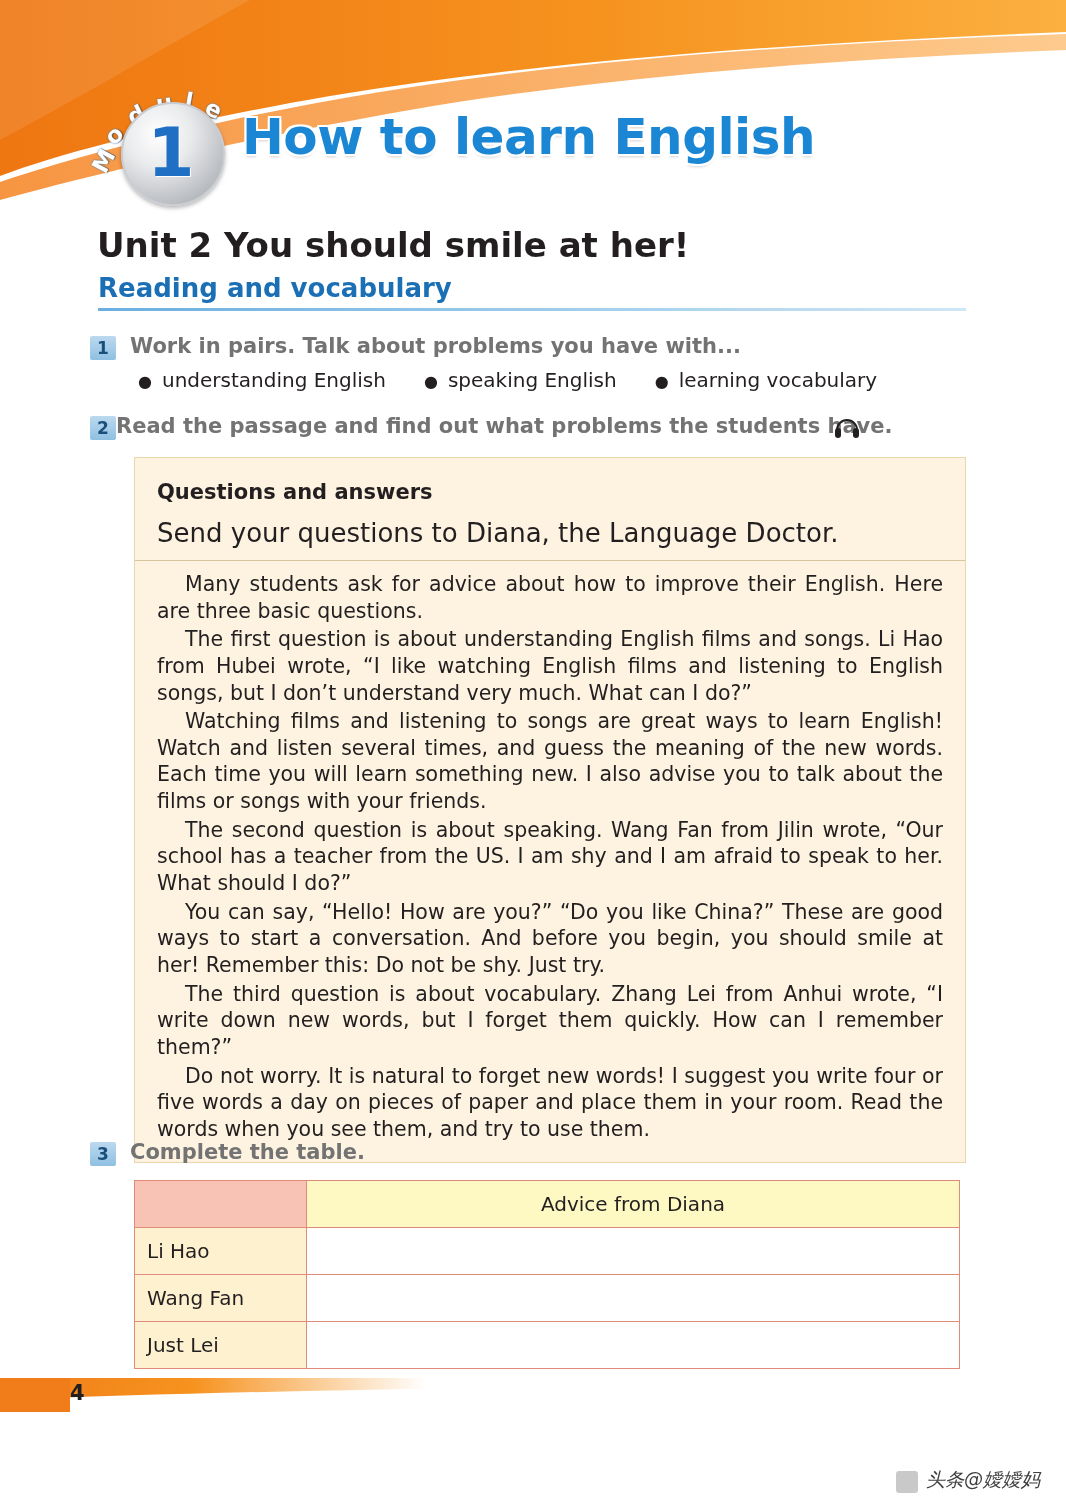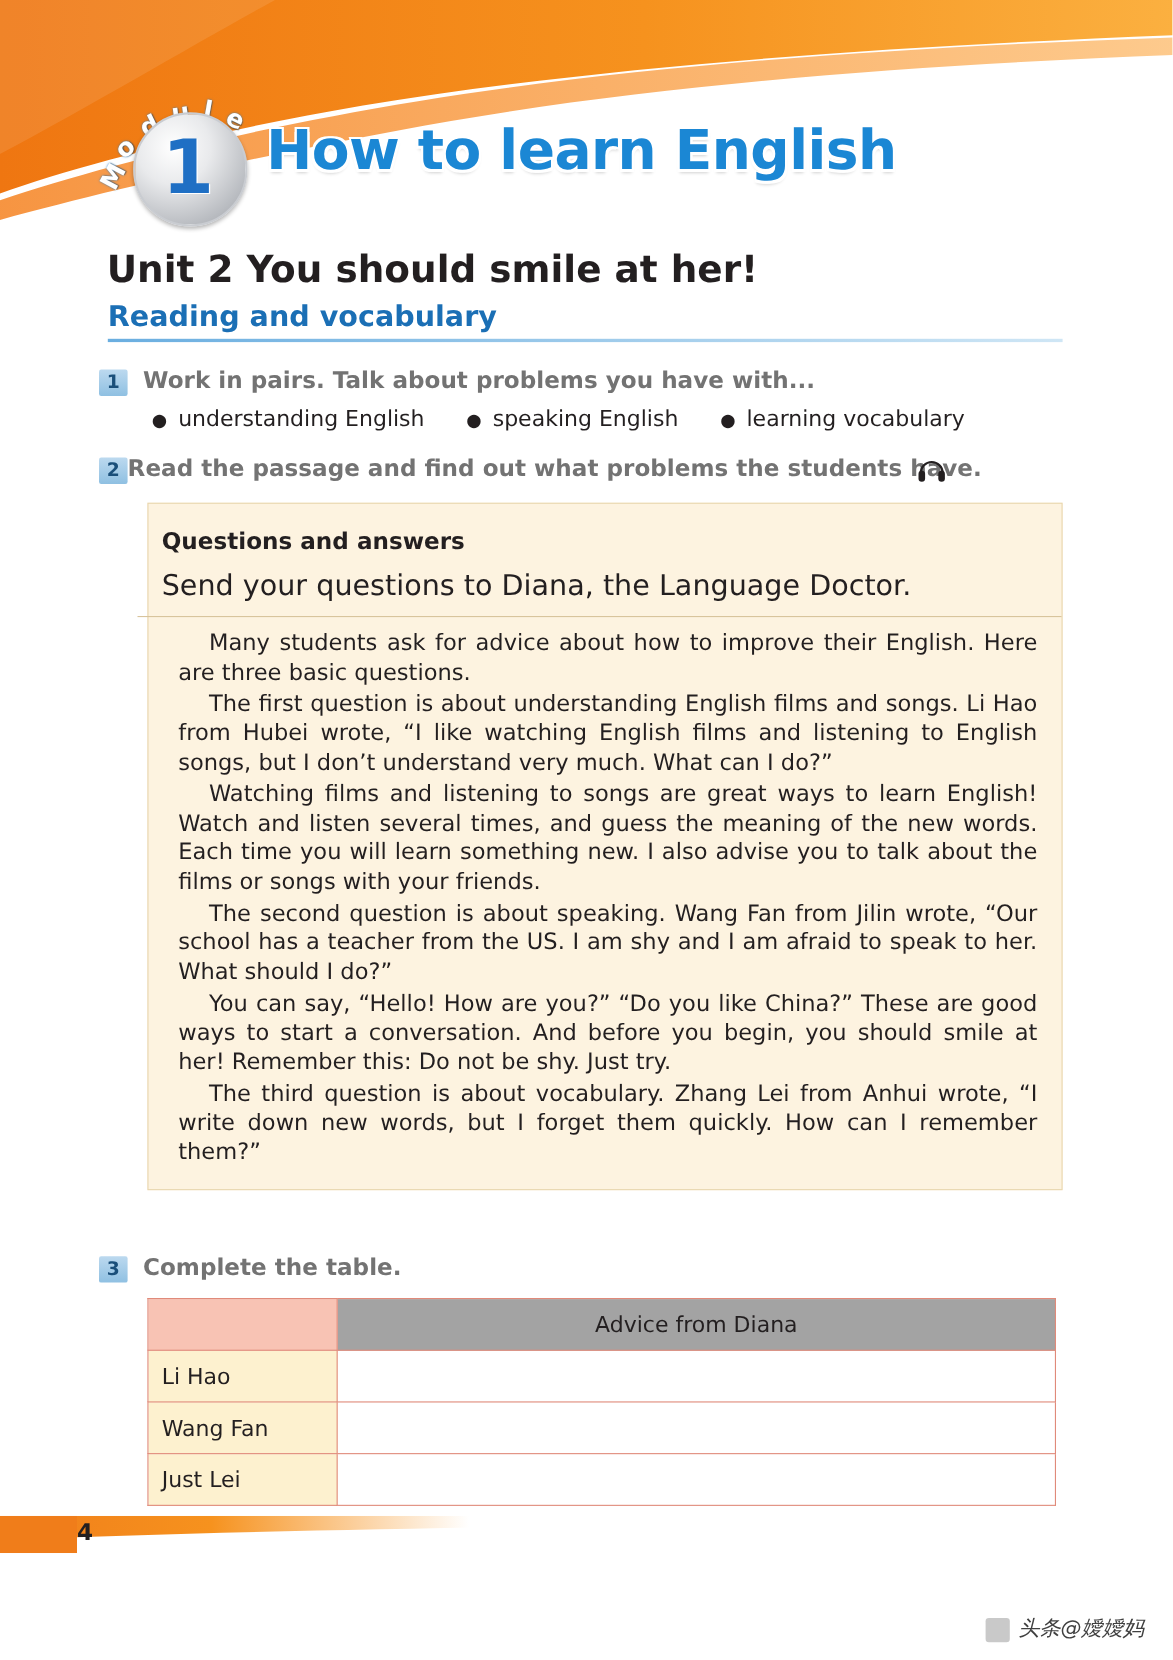--- a/index.html
+++ b/index.html
@@ -174,21 +174,21 @@
 
   
   .passage {
     position: absolute;
     left: 134px;
     top: 457px;
     width: 832px;
     background: #fdf3e0;
     border: 1px solid #e8d6ae;
     box-sizing: border-box;
-    padding: 22px 22px 18px 12px;
+    padding: 22px 22px 18px 22px;
   }
   .passage-head {
     font-family: "DejaVu Sans", sans-serif;
     font-size: 21px;
     font-weight: bold;
     color: #231f20;
     margin: 0 0 14px 0;
   }
   .passage-sub {
     font-family: "DejaVu Sans", sans-serif;
@@ -198,21 +198,21 @@
   }
   .passage-divider {
     border-top: 1px solid #d8c49c;
     margin: 0 -22px 10px -22px;
   }
   .passage p.body {
     font-family: "DejaVu Sans", sans-serif;
     font-size: 20.5px;
     line-height: 1.30;
     color: #231f20;
-    margin: 0 0 2px 15px;
+    margin: 0 0 2px 0;
     text-indent: 28px;
     text-align: justify;
   }
 
   
   .tbl {
     position: absolute;
     left: 134px;
     top: 1180px;
     width: 826px;
@@ -220,21 +220,21 @@
     font-family: "DejaVu Sans", sans-serif;
   }
   .tbl td, .tbl th {
     border: 1px solid #e08a7a;
     height: 44px;
     font-size: 20px;
     font-weight: normal;
     color: #231f20;
   }
   .tbl th.head {
-    background: #a3a3a3;
+    background: #fef9c3;
     text-align: center;
   }
   .tbl td.corner {
     background: #f8c3b4;
     width: 158px;
   }
   .tbl td.name {
     background: #fdf1cf;
     width: 158px;
     padding-left: 12px;
@@ -354,20 +354,21 @@
 <div class="passage">
   <div class="passage-head">Questions and answers</div>
   <div class="passage-sub">Send your questions to Diana, the Language Doctor.</div>
   <div class="passage-divider"></div>
   <p class="body">Many students ask for advice about how to improve their English. Here are three basic questions.</p>
   <p class="body">The first question is about understanding English films and songs. Li Hao from Hubei wrote, “I like watching English films and listening to English songs, but I don’t understand very much. What can I do?”</p>
   <p class="body">Watching films and listening to songs are great ways to learn English! Watch and listen several times, and guess the meaning of the new words. Each time you will learn something new. I also advise you to talk about the films or songs with your friends.</p>
   <p class="body">The second question is about speaking. Wang Fan from Jilin wrote, “Our school has a teacher from the US. I am shy and I am afraid to speak to her. What should I do?”</p>
   <p class="body">You can say, “Hello! How are you?” “Do you like China?” These are good ways to start a conversation. And before you begin, you should smile at her! Remember this: Do not be shy. Just try.</p>
   <p class="body">The third question is about vocabulary. Zhang Lei from Anhui wrote, “I write down new words, but I forget them quickly. How can I remember them?”</p>
+  <p class="body">Do not worry. It is natural to forget new words! I suggest you write four or five words a day on pieces of paper and place them in your room. Read the words when you see them, and try to use them.</p>
 </div>
 
 <div class="act-num" style="left:90px; top:1142px;">3</div>
 <div class="act-text" style="left:130px; top:1140px;">Complete the table.</div>
 
 <table class="tbl">
   <tbody>
       <tr>
     <td class="corner"></td>
     <th class="head">Advice from Diana</th>

